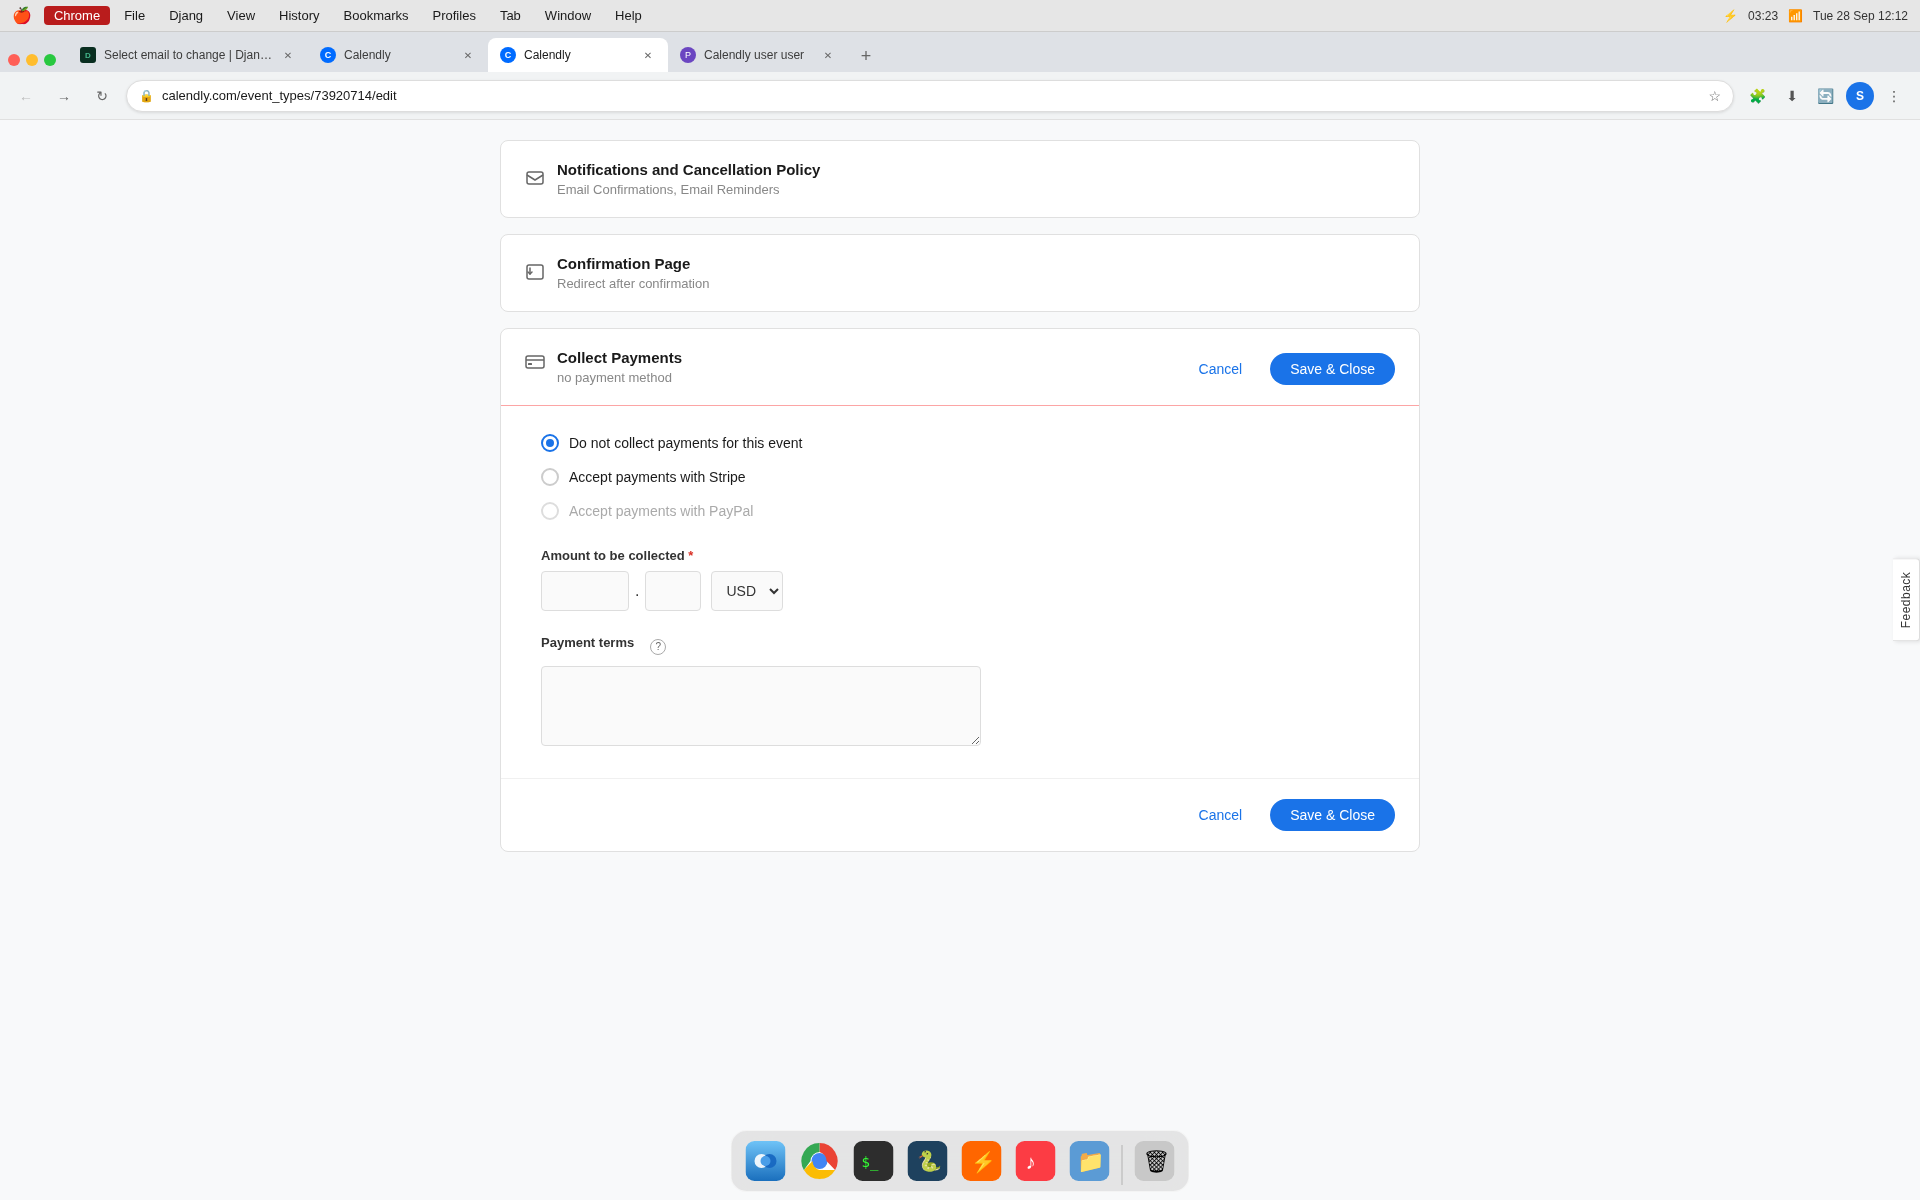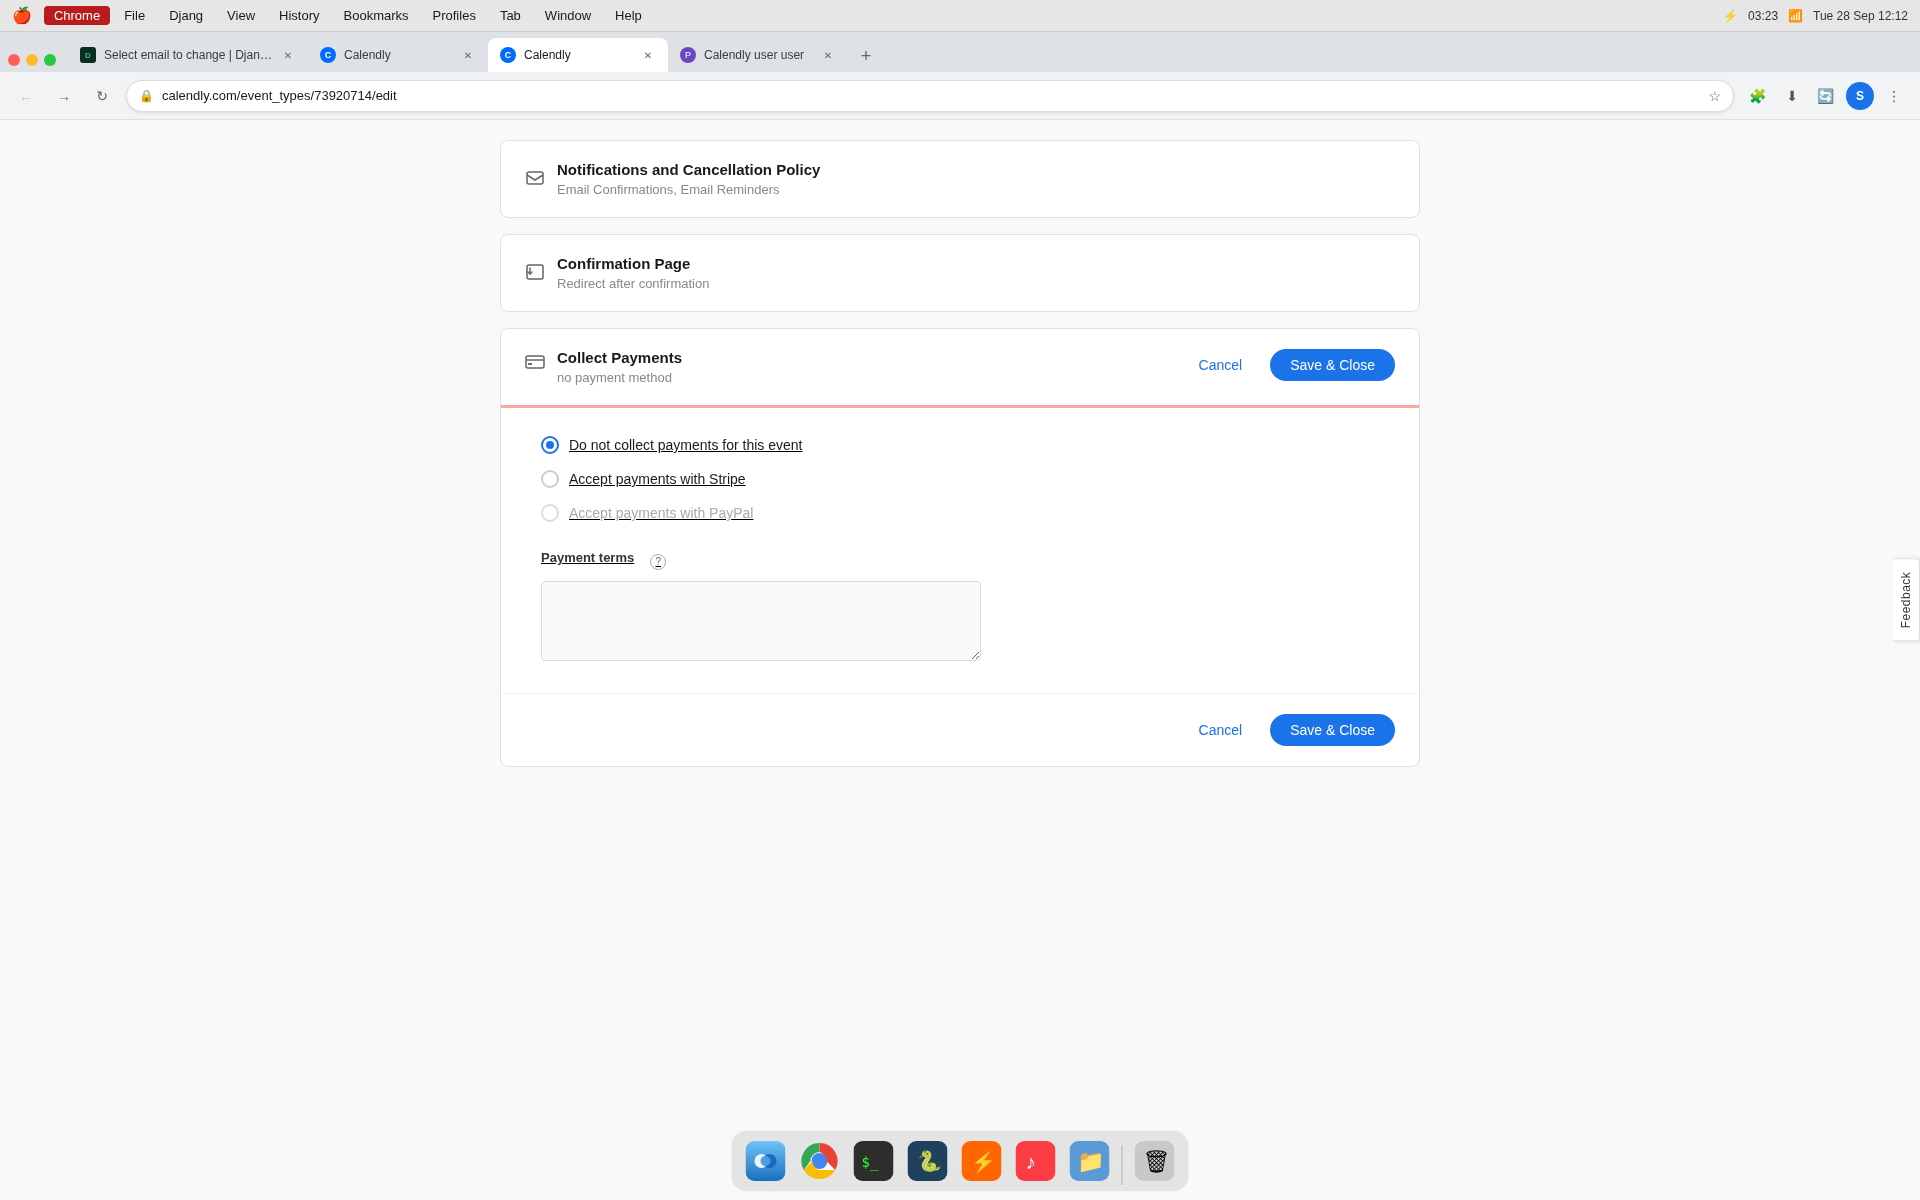--- a/index.html
+++ b/index.html
@@ -258,33 +258,32 @@
 
     
     .payments-card {
       background: #fff;
       border: 1px solid #e0e0e0;
       border-radius: 8px;
       margin-bottom: 16px;
     }
     .payments-card-header {
       display: flex;
-      align-items: flex-start;
+      align-items: flex-end;
       justify-content: space-between;
       padding: 20px 24px;
-      border-bottom: 3px solid #fca5a5;
+      border-bottom: 1px solid #fca5a5;
     }
     .payments-header-left {
       display: flex;
       align-items: flex-start;
       gap: 12px;
     }
     .payments-card-body {
       padding: 28px 40px;
-      text-decoration: underline;
     }
     .payments-card-footer {
       display: flex;
       align-items: center;
       justify-content: flex-end;
       padding: 20px 24px;
       border-top: 1px solid #f0f0f0;
       gap: 12px;
     }
 
@@ -673,20 +672,36 @@
               <span class="radio-label">Accept payments with Stripe</span>
             </div>
 
             <div class="radio-option">
               <div class="radio-input" style="border-color:#ddd;"></div>
               <span class="radio-label disabled">Accept payments with PayPal</span>
             </div>
 
           </div>
 
+          <div>
+            <div class="field-label">
+              <span>Amount to be collected</span><span class="required"> *</span>
+            </div>
+            <div class="amount-row">
+              <input type="text" class="amount-input" value="" style="">
+              <span class="amount-dot">.</span>
+              <input type="text" class="amount-cents" value="" style="">
+              <select class="currency-select">
+                <option>USD</option>
+                <option>EUR</option>
+                <option>GBP</option>
+                <option>CAD</option>
+              </select>
+            </div>
+          </div>
 
           <div>
             <div class="terms-label-row">
               <span class="field-label">Payment terms</span>
               <div class="help-icon">?</div>
             </div>
             <textarea class="terms-textarea" style=""></textarea>
           </div>
 
         </div>

